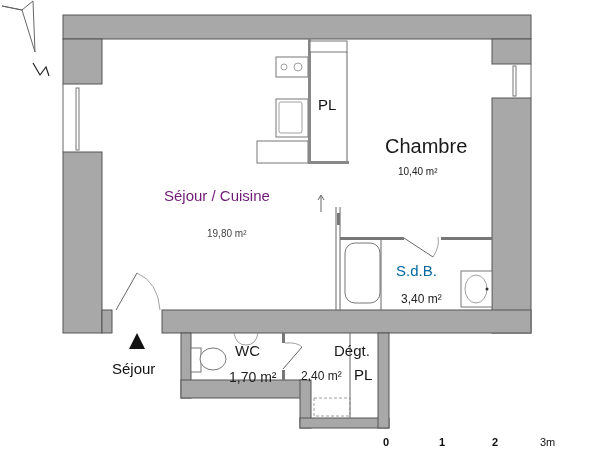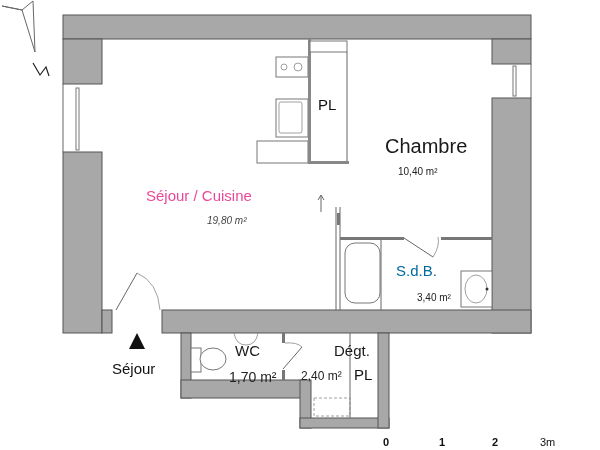--- a/index.html
+++ b/index.html
@@ -99,30 +99,30 @@
     <rect x="282" y="333" width="3" height="10" fill="#777"></rect>
     <rect x="282" y="370" width="3" height="10" fill="#777"></rect>
     <line class="line" x1="283" y1="369" x2="302" y2="347"></line>
     <path class="thin" d="M285,343 Q297,342 302,347"></path>
     <line class="line" x1="350" y1="333" x2="350" y2="418"></line>
     <rect class="thin" x="314" y="398" width="36" height="18" stroke-dasharray="3,2"></rect>
   </g>
 
 </svg>
 
-<div style="position:absolute;left:146px;top:187px;font-size:15px;color:#ec4899;">Séjour / Cuisine</div>
-<div style="position:absolute;left:207px;top:215px;font-size:10px;color:#444;font-style:italic;">19,80 m²</div>
+<div style="position:absolute;left:164px;top:187px;font-size:15px;color:#701a75;">Séjour / Cuisine</div>
+<div style="position:absolute;left:207px;top:228px;font-size:10px;color:#444;">19,80 m²</div>
 
 <div style="position:absolute;left:385px;top:135px;font-size:20px;color:#1a1a1a;">Chambre</div>
 <div style="position:absolute;left:398px;top:166px;font-size:10px;color:#222;">10,40 m²</div>
 
 <div style="position:absolute;left:318px;top:96px;font-size:15px;color:#111;">PL</div>
 
 <div style="position:absolute;left:396px;top:262px;font-size:15px;color:#0369a1;">S.d.B.</div>
-<div style="position:absolute;left:401px;top:292px;font-size:10px;color:#222;margin-left:16px;">3,40 m²</div>
+<div style="position:absolute;left:401px;top:292px;font-size:12px;color:#222;">3,40 m²</div>
 
 <div style="position:absolute;left:235px;top:342px;font-size:15px;color:#1a1a1a;">WC</div>
 <div style="position:absolute;left:229px;top:369px;font-size:14px;color:#222;">1,70 m²</div>
 
 <div style="position:absolute;left:302px;top:342px;font-size:15px;color:#1a1a1a;margin-left:32px;">Dégt.</div>
 <div style="position:absolute;left:301px;top:369px;font-size:12px;color:#222;">2,40 m²</div>
 
 <div style="position:absolute;left:354px;top:366px;font-size:15px;color:#111;">PL</div>
 
 <div style="position:absolute;left:129px;top:333px;width:0;height:0;border-left:8px solid transparent;border-right:8px solid transparent;border-bottom:16px solid #111;"></div>

